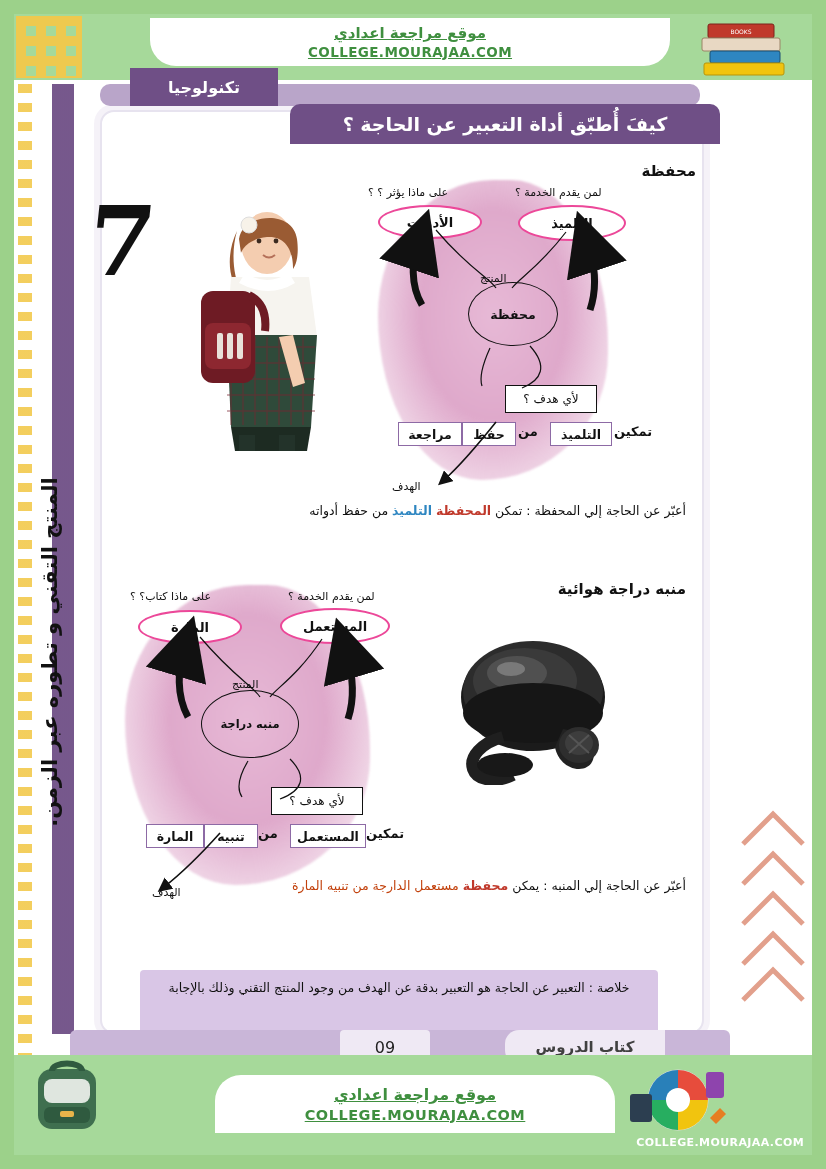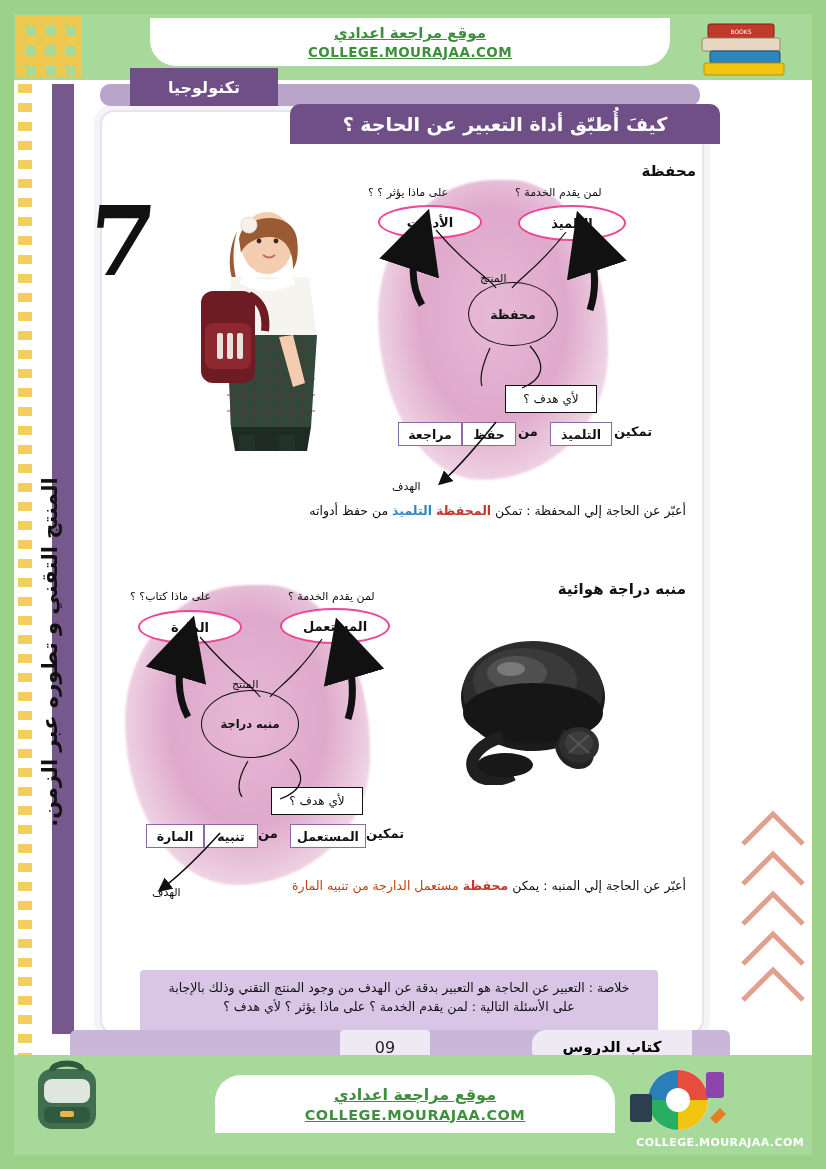--- a/index.html
+++ b/index.html
@@ -176,24 +176,24 @@
     position:absolute;left:70px;top:1030px;width:660px;height:34px;
     background:#c9b6d8;border-radius:6px;
   }
   .foot-page{
     position:absolute;left:340px;top:1030px;width:90px;height:34px;
     background:#efe9f4;border-radius:4px;
     display:flex;align-items:center;justify-content:center;
     font-size:16px;color:#222;
   }
   .foot-book{
-    position:absolute;left:532px;top:1030px;width:160px;height:34px;
+    position:absolute;left:505px;top:1030px;width:160px;height:34px;
     background:#efe9f4;border-radius:14px 0 0 14px;
     display:flex;align-items:center;justify-content:center;
-    font-size:15px;font-weight:bold;direction:rtl;color:#000000;
+    font-size:15px;font-weight:bold;direction:rtl;color:#404040;
   }
   
   .photo-girl{
     position:absolute;left:175px;top:195px;width:160px;height:260px;
   }
   .photo-bell{
     position:absolute;left:445px;top:625px;width:180px;height:160px;
   }
   
   .chevrons{position:absolute;right:18px;bottom:165px;width:70px;height:200px;}
@@ -373,21 +373,20 @@
 
   <div class="caption" style="right:140px;top:878px;">
     <span>أعبّر عن الحاجة إلي المنبه : يمكن</span>
     <span class="hl-red">محفظة</span>
     <span class="hl-orange">مستعمل الدارجة</span>
     <span class="hl-orange">من تنبيه المارة</span>
   </div>
 
   <div class="summary">
     <div>خلاصة : التعبير عن الحاجة هو التعبير بدقة عن الهدف من وجود المنتج التقني وذلك بالإجابة</div>
-    <div>على الأسئلة التالية : لمن يقدم الخدمة ؟          على ماذا يؤثر ؟          لأي هدف ؟</div>
   </div>
 
   <div class="foot-bar"></div>
   <div class="foot-page">09</div>
   <div class="foot-book">كتاب الدروس</div>
 
   <div class="chevrons">
     <svg viewBox="0 0 70 200" width="70" height="200">
       <g fill="none" stroke="#e2a08c" stroke-width="5">
         <path d="M5 40 L35 10 L65 40"></path>

